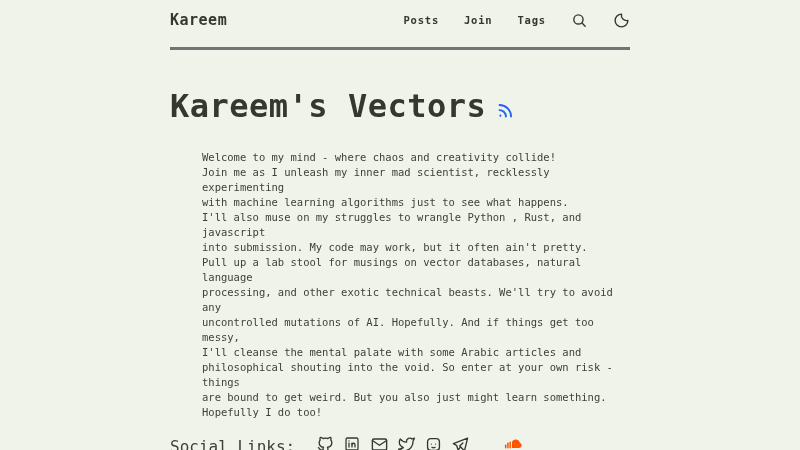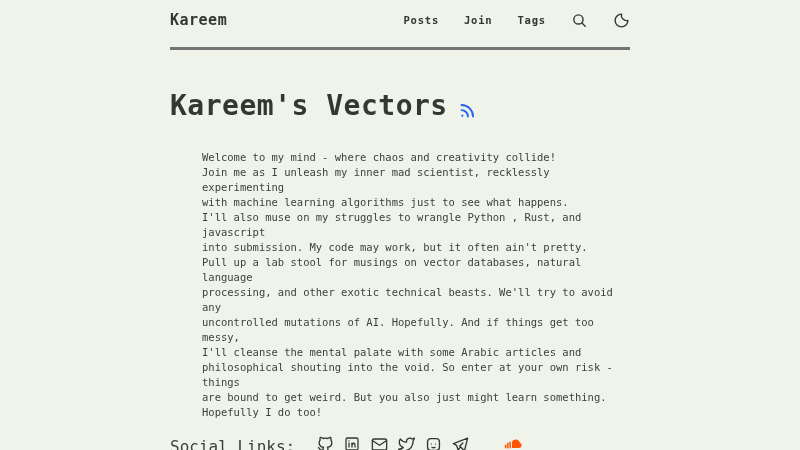--- a/index.html
+++ b/index.html
@@ -21,21 +21,21 @@
   .nav { display:flex; align-items:center; gap:25px;text-align:center; }
   .nav a {
     font-size:10.5px; font-weight:600; letter-spacing:0.8px;
     color:#343830; text-decoration:none; cursor:pointer;
   }
   .icon-btn { background:none; border:none; cursor:pointer; display:flex; align-items:center; color:#343830; padding:0; }
   .icon-btn svg { display:block; }
 
   
   .hero-title-row { margin-top:37px; display:flex; align-items:flex-end; gap:10px; }
-  .hero-title { font-size:28px; font-weight:bold; letter-spacing:0.5px; line-height:38px; }
+  .hero-title { font-size:32px; font-weight:bold; letter-spacing:0.5px; line-height:38px; }
   .rss-link { cursor:pointer; margin-bottom:5px; }
   .rss-link svg { display:block; }
 
   .hero-desc {
     margin-top:25px;
     font-size:10.5px; line-height:15px;
     white-space:pre-line;
     color:#3c4038;
     margin-left:32px;
   }

